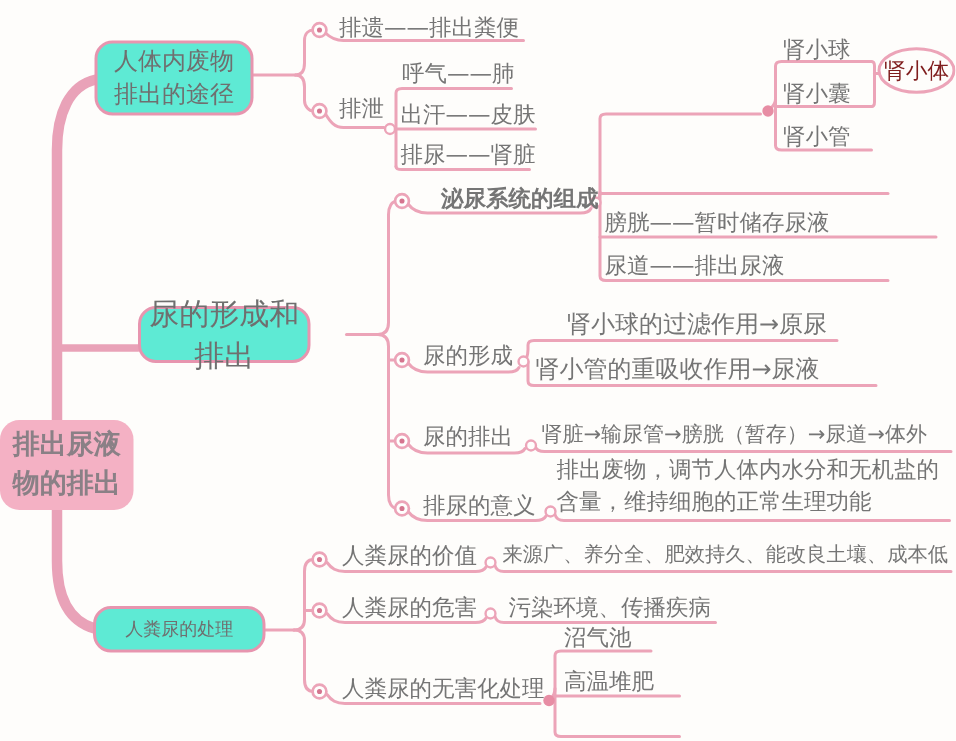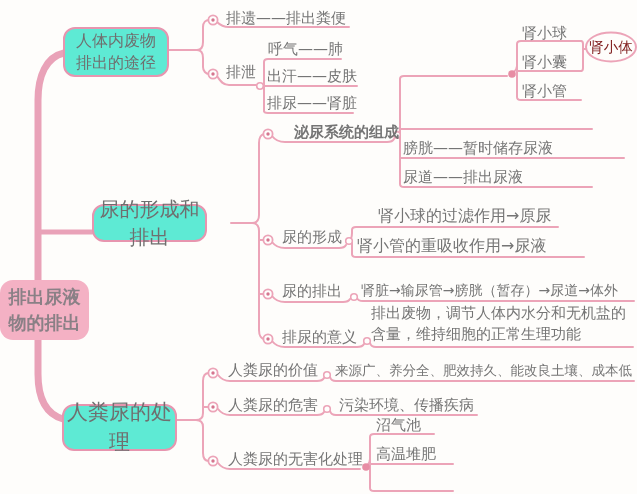--- a/index.html
+++ b/index.html
@@ -137,21 +137,21 @@
     <span class="ln">物的排出</span>
   </div>
 
   <div class="box" style="left:63px;top:27px;width:106px;height:50px;font-size:16px;">
     <span class="ln">人体内废物</span>
     <span class="ln">排出的途径</span>
   </div>
   <div class="box" style="left:92px;top:204px;width:115px;height:38px;font-size:20px;">
     <span class="ln">尿的形成和排出</span>
   </div>
-  <div class="box" style="left:62px;top:404px;width:115px;height:47px;font-size:21px;">
+  <div class="box" style="left:62px;top:404px;width:115px;height:31px;font-size:12px;">
     <span class="ln">人粪尿的处理</span>
   </div>
 
   <div class="t" style="left:226px;top:10px;">排遗——排出粪便</div>
   <div class="t" style="left:226px;top:64px;">排泄</div>
   <div class="t" style="left:268px;top:41px;">呼气——肺</div>
   <div class="t" style="left:267px;top:68px;">出汗——皮肤</div>
   <div class="t" style="left:267px;top:95px;">排尿——肾脏</div>
 
   <div class="t" style="left:294px;top:124px;font-weight:bold;">泌尿系统的组成</div>

